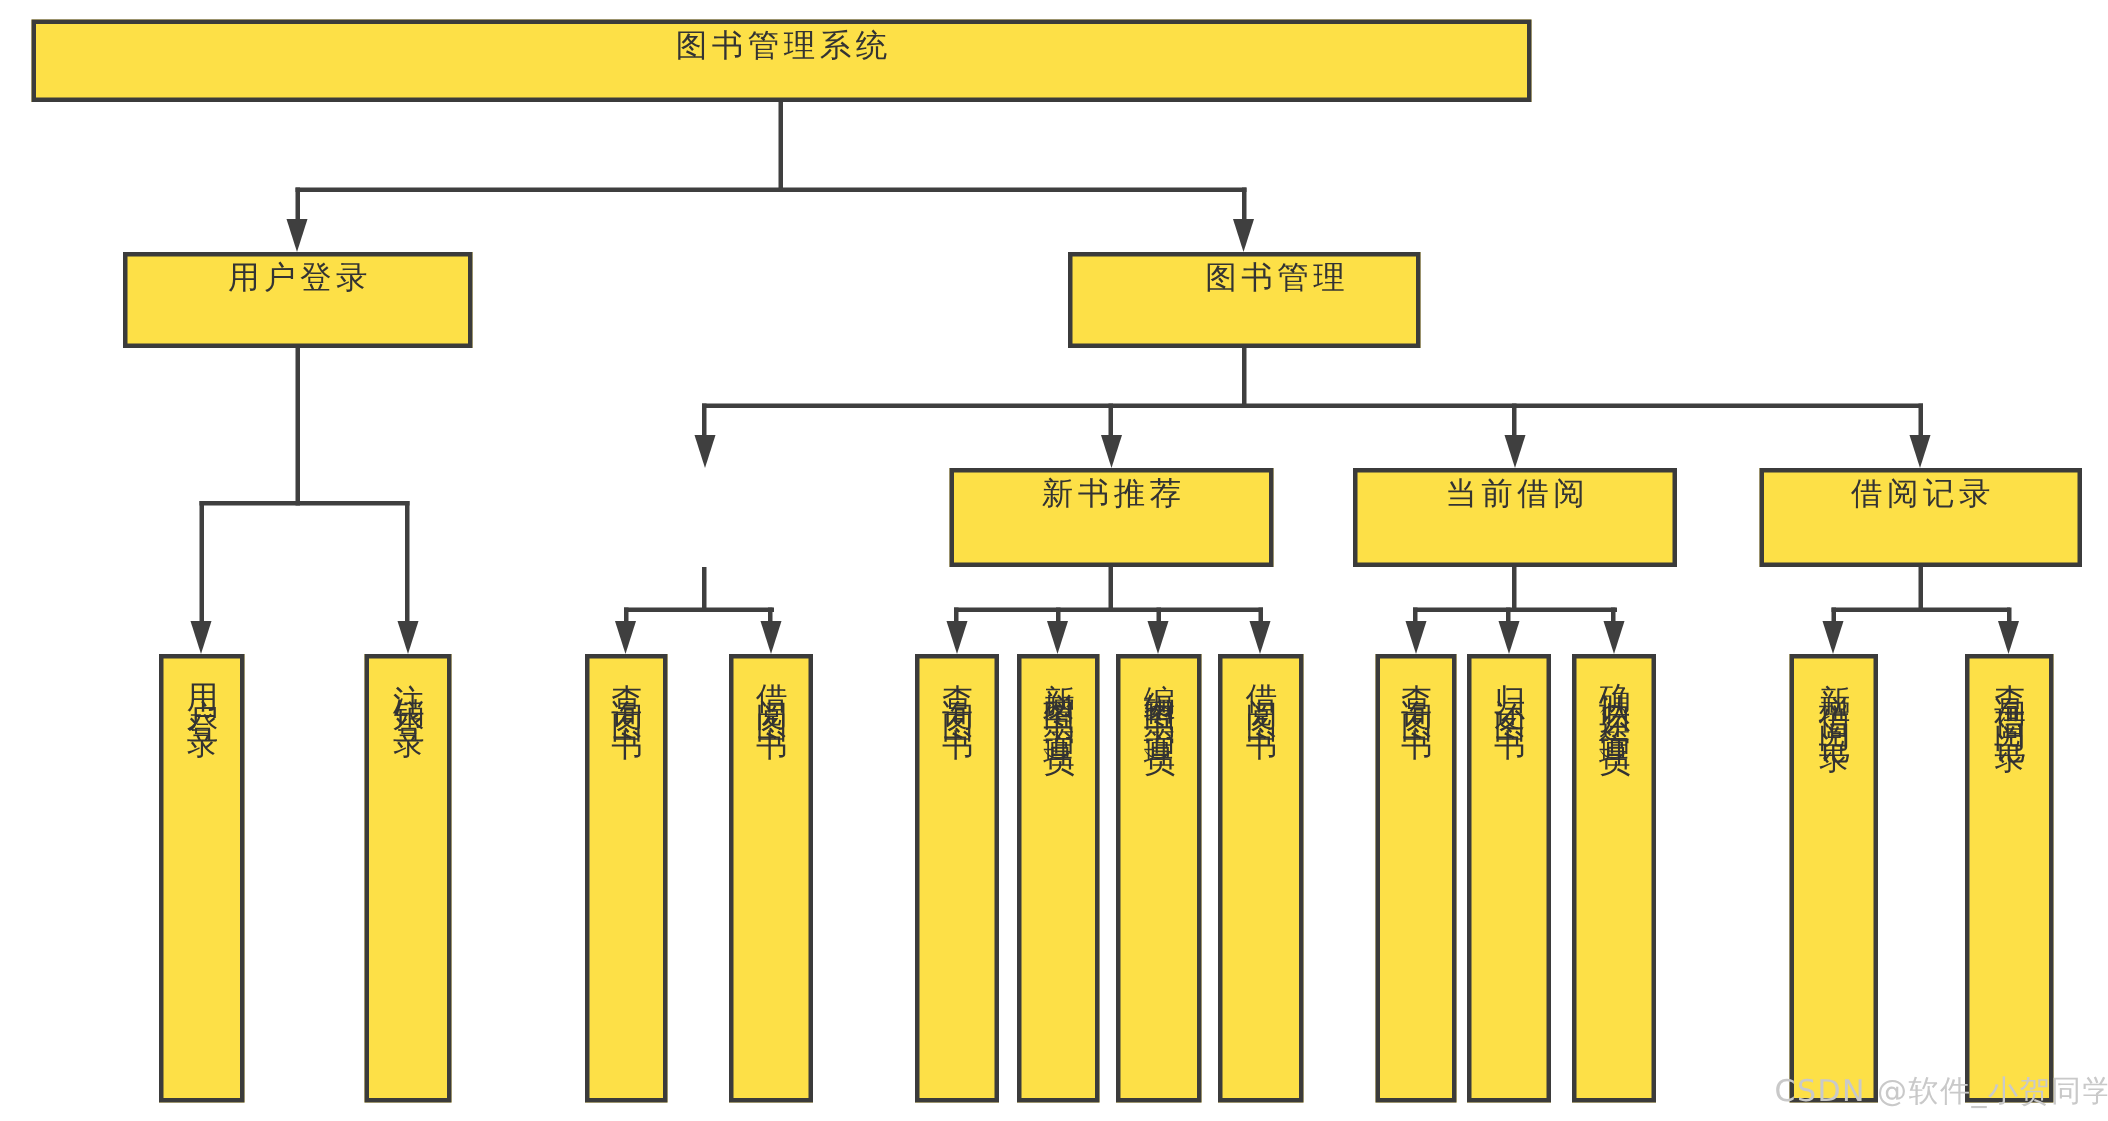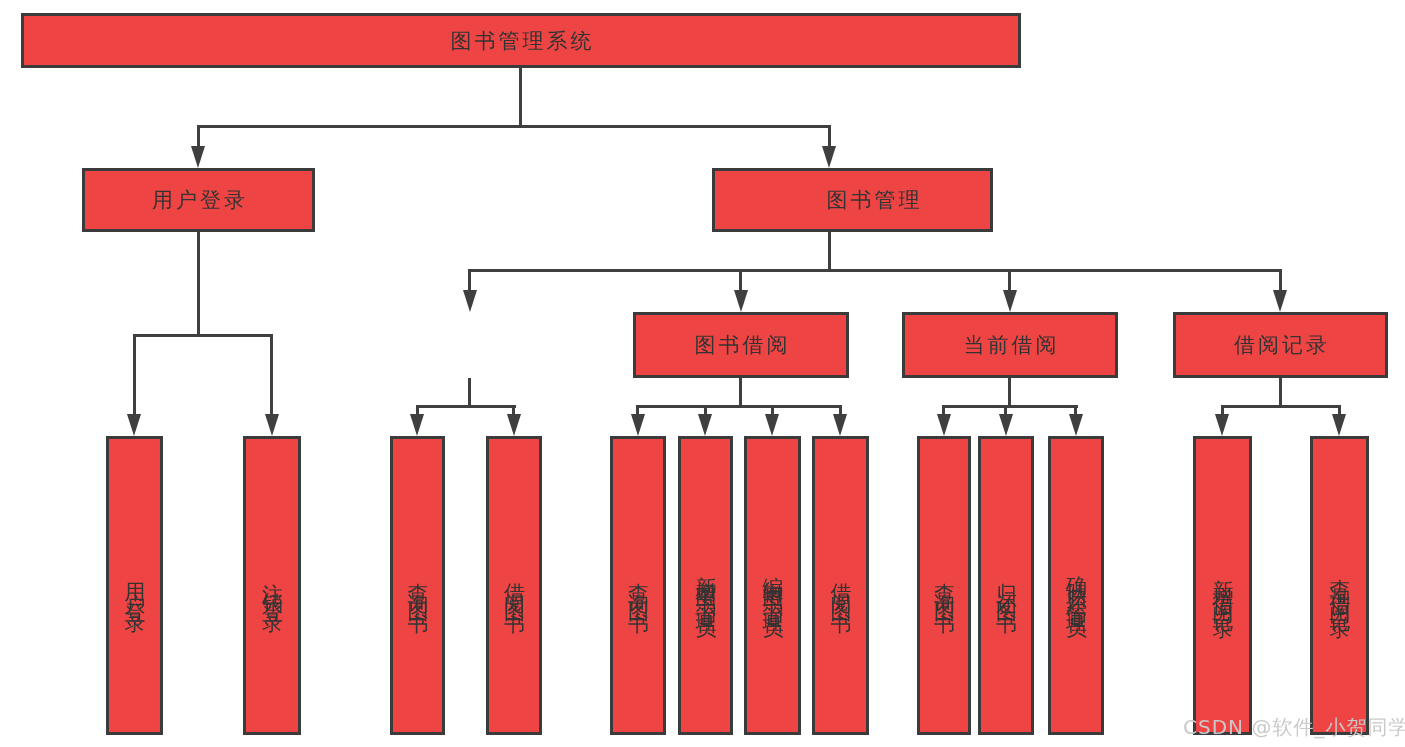--- a/index.html
+++ b/index.html
@@ -1,19 +1,19 @@
 <!DOCTYPE html>
 <html><head>
 <meta charset="utf-8">
 <style>
   html,body{margin:0;padding:0;background:#ffffff;}
   .canvas{position:relative;width:1405px;height:747px;background:#ffffff;
           font-family:"DejaVu Sans",sans-serif;overflow:hidden;}
-  .node{position:absolute;box-sizing:border-box;border:3px solid #3b3b3b;background:#ef4444;
-        display:flex;align-items:center;justify-content:center;color:#333333;}
+  .node{position:absolute;box-sizing:border-box;border:3px solid #3b3b3b;background:#fde047;
+        display:flex;justify-content:center;color:#333333;}
   .hnode{font-size:21px;letter-spacing:3px;padding-left:3px;white-space:nowrap;}
   .vnode .vtext{writing-mode:vertical-rl;text-orientation:mixed;font-size:21px;
         letter-spacing:10px;line-height:1;color:#333333;}
   .hline{position:absolute;height:3px;background:#3f3f3f;}
   .vline{position:absolute;width:3px;background:#3f3f3f;}
   .arrow{position:absolute;width:0;height:0;border-left:7px solid transparent;
          border-right:7px solid transparent;border-top:22px solid #3f3f3f;}
   .watermark{position:absolute;left:1183px;top:714px;color:#c9c9c9;font-size:20px;
          letter-spacing:1px;white-space:nowrap;}
 </style>
@@ -22,26 +22,26 @@
 
 <div class="canvas">
 
   <div class="node hnode" style="left:21px;top:13px;width:1000px;height:55px;">
     <span>图书管理系统</span>
   </div>
 
   <div class="node hnode" style="left:82px;top:168px;width:233px;height:64px;">
     <span>用户登录</span>
   </div>
-  <div class="node hnode" style="left:712px;top:168px;width:281px;height:64px;padding-left:44px;">
+  <div class="node hnode" style="left:712px;top:168px;width:235px;height:64px;padding-left:44px;">
     <span>图书管理</span>
   </div>
 
   <div class="node hnode" style="left:633px;top:312px;width:216px;height:66px;">
-    <span>图书借阅</span>
+    <span>新书推荐</span>
   </div>
   <div class="node hnode" style="left:902px;top:312px;width:216px;height:66px;">
     <span>当前借阅</span>
   </div>
   <div class="node hnode" style="left:1173px;top:312px;width:215px;height:66px;">
     <span>借阅记录</span>
   </div>
 
   <div class="node vnode" style="left:106px;top:436px;width:57px;height:299px;">
     <span class="vtext">用户登录</span>

